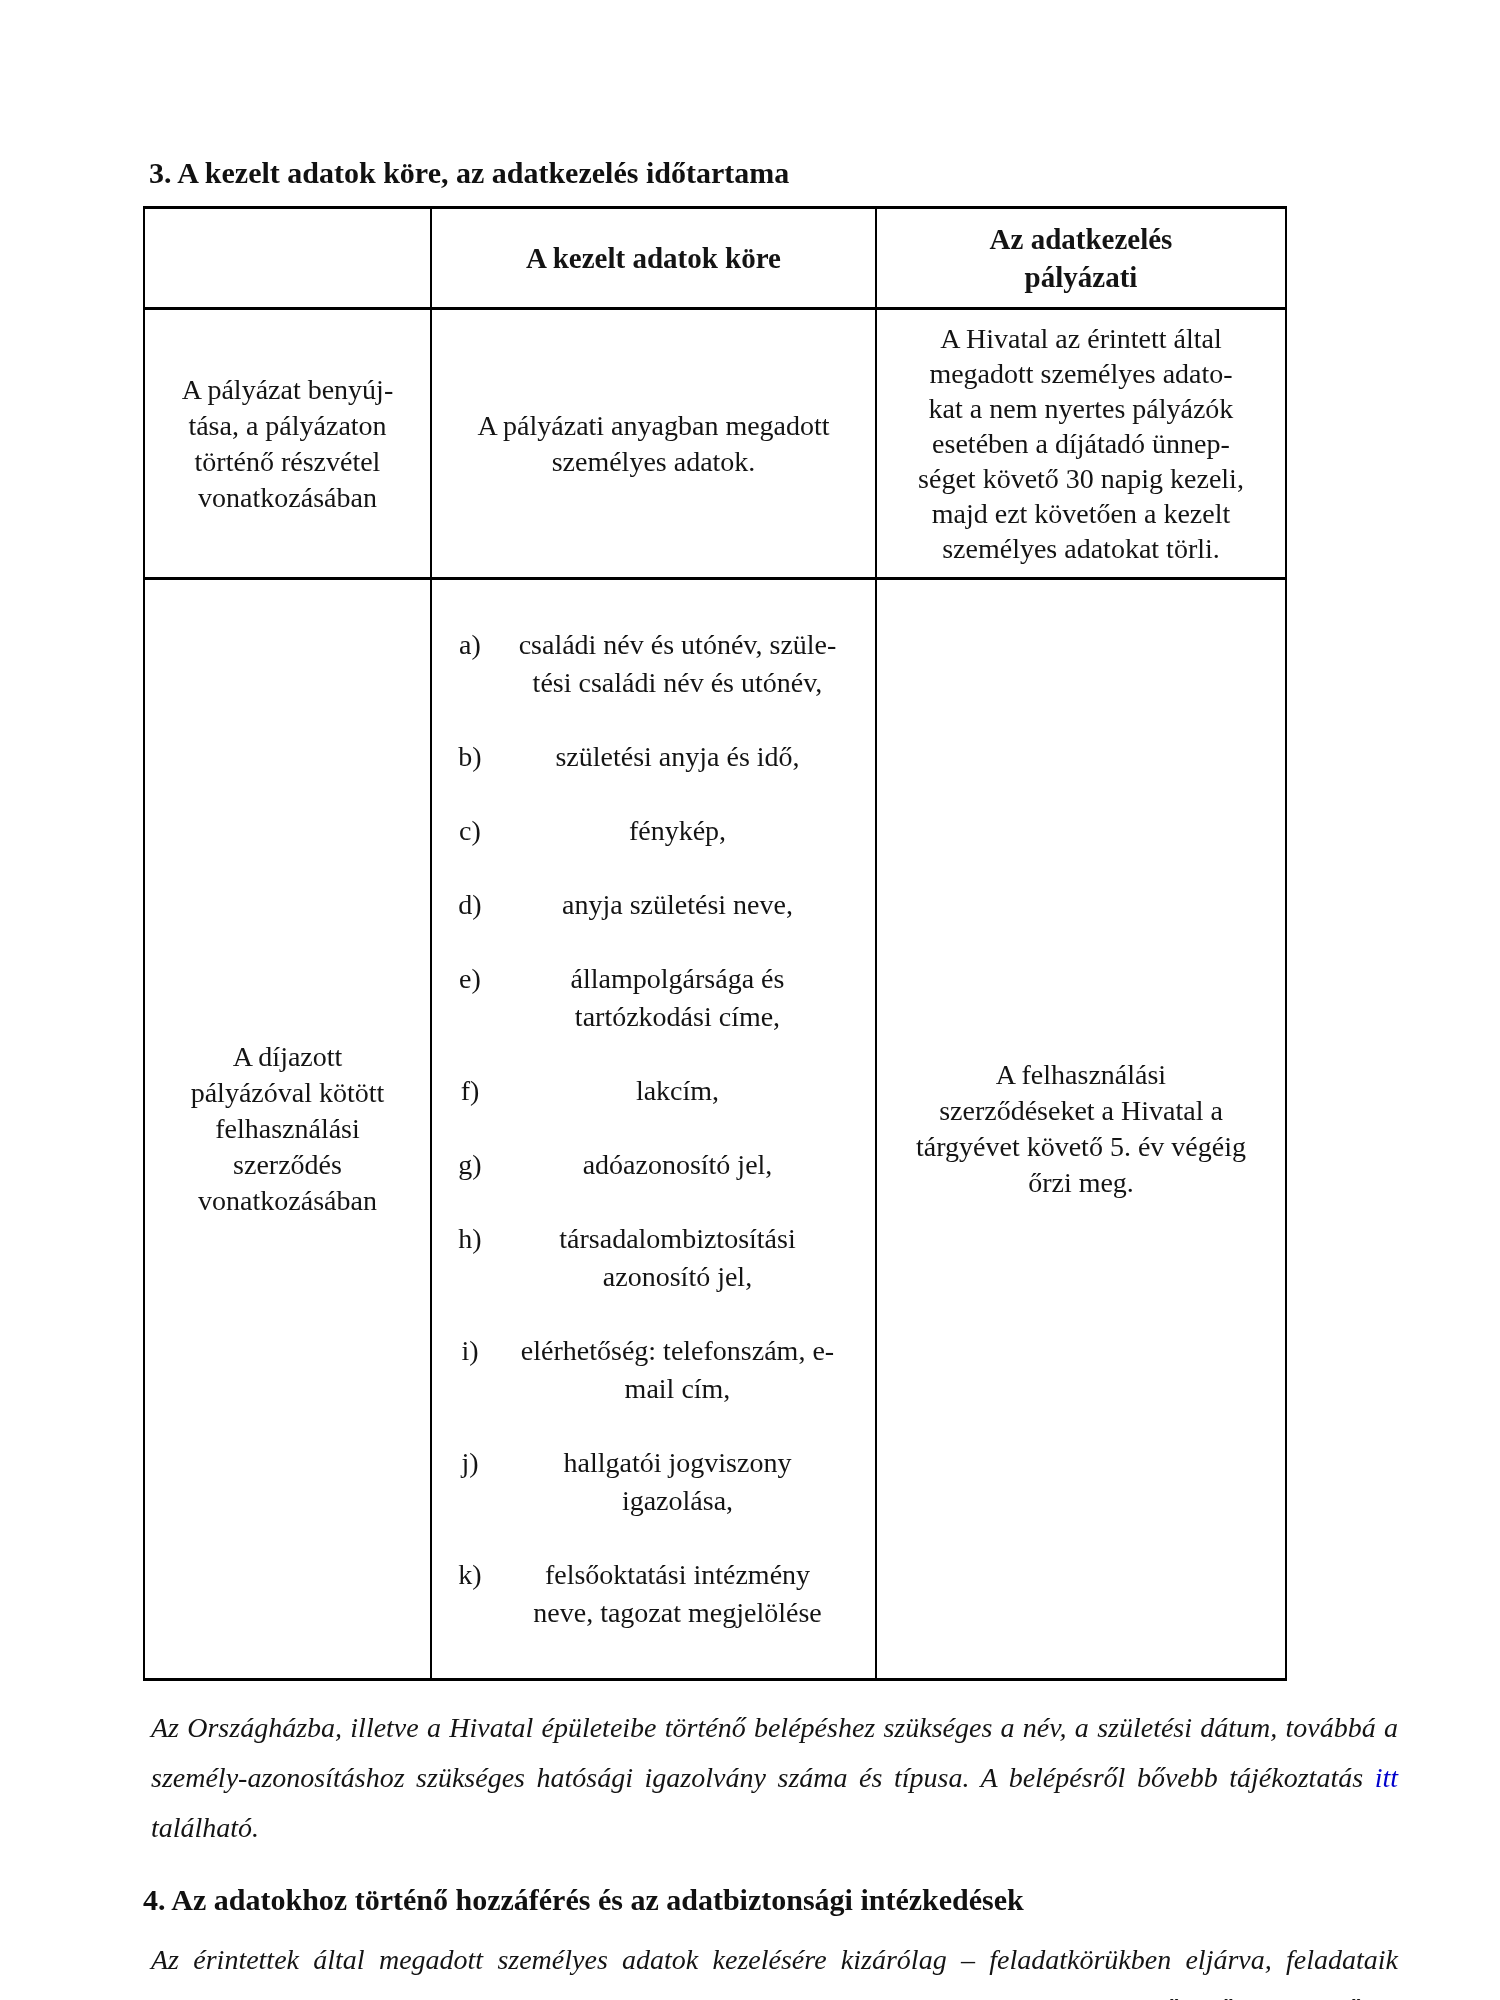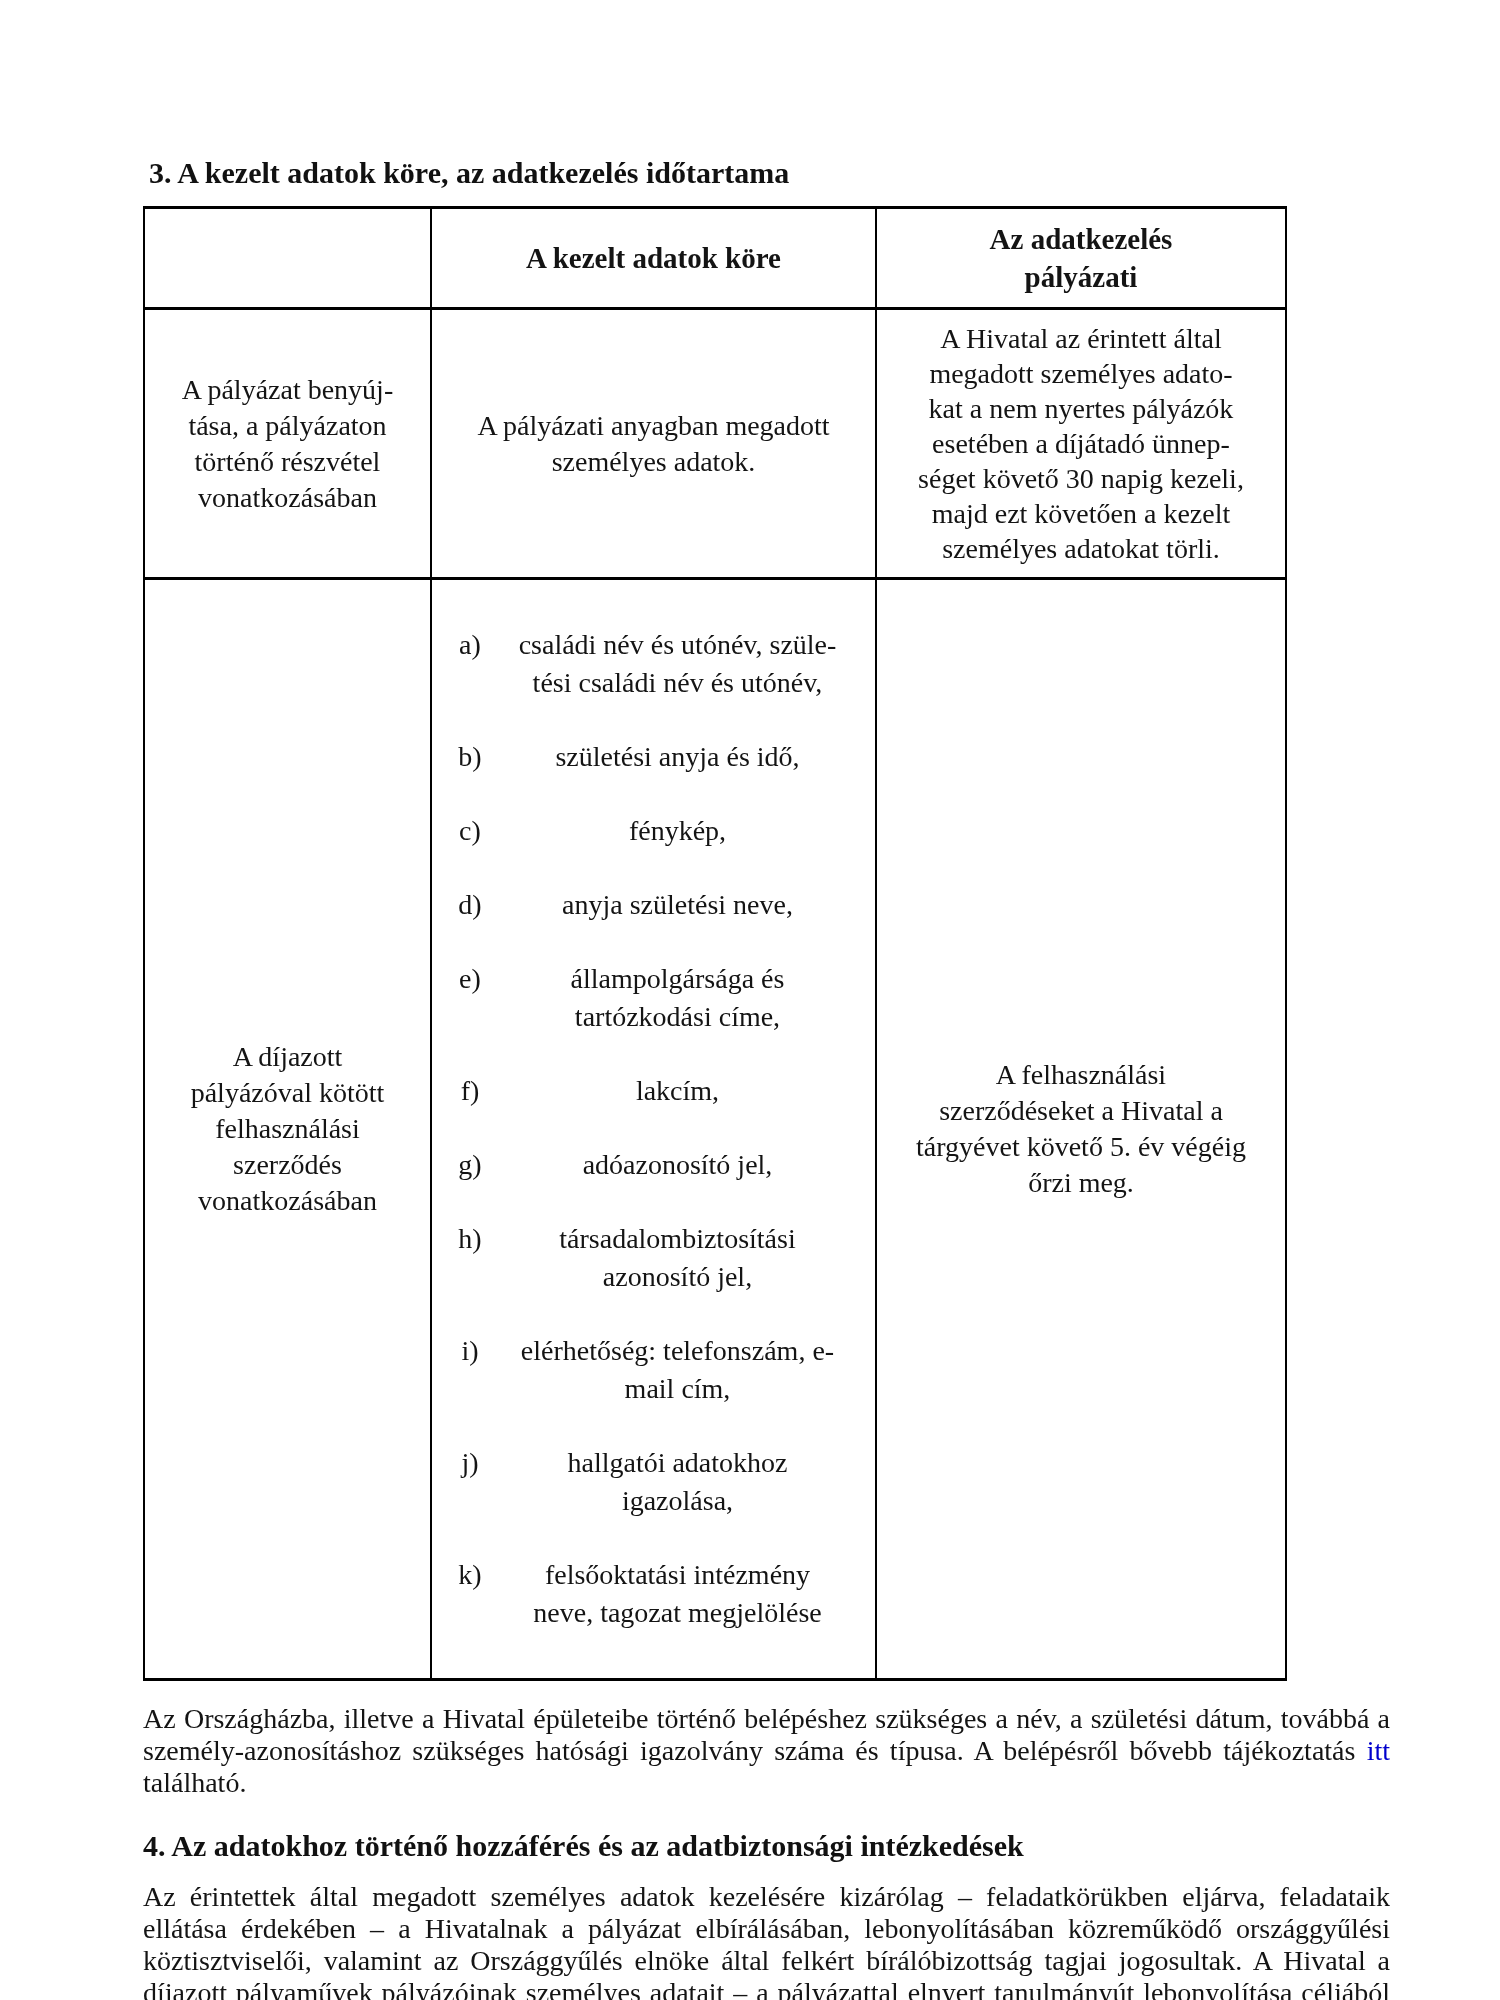--- a/index.html
+++ b/index.html
@@ -51,23 +51,24 @@
     padding:9px 10px 6px 20px;
     white-space:normal;
   }
   .abc-item { display:flex; line-height:38px; }
   .abc-marker { width:48px; flex:0 0 48px; }
   .abc-text { flex:1 1 auto; white-space:pre-line; }
 
   p.body-par {
     width:1247px;
     font-size:28px;
-    line-height:32px;
+    line-height:50px;
     text-align:justify;
-    margin:22px 0 0 0;
+    margin:22px 0 0 8px;
+    font-style:italic;
   }
   .inline-link { text-decoration:none; cursor:pointer; }
 </style>
 </head>
 <body>
 
 <div class="page">
 
   <h2 class="sec-heading">3. A kezelt adatok köre, az adatkezelés időtartama</h2>
 
@@ -112,21 +113,21 @@
         <div class="abc-item"><span class="abc-marker">c)</span><span class="abc-text">fénykép,</span></div>
         <div class="abc-item"><span class="abc-marker">d)</span><span class="abc-text">anyja születési neve,</span></div>
         <div class="abc-item"><span class="abc-marker">e)</span><span class="abc-text">állampolgársága és
 tartózkodási címe,</span></div>
         <div class="abc-item"><span class="abc-marker">f)</span><span class="abc-text">lakcím,</span></div>
         <div class="abc-item"><span class="abc-marker">g)</span><span class="abc-text">adóazonosító jel,</span></div>
         <div class="abc-item"><span class="abc-marker">h)</span><span class="abc-text">társadalombiztosítási
 azonosító jel,</span></div>
         <div class="abc-item"><span class="abc-marker">i)</span><span class="abc-text">elérhetőség: telefonszám, e-
 mail cím,</span></div>
-        <div class="abc-item"><span class="abc-marker">j)</span><span class="abc-text">hallgatói adatokhoz
+        <div class="abc-item"><span class="abc-marker">j)</span><span class="abc-text">hallgatói jogviszony
 igazolása,</span></div>
         <div class="abc-item"><span class="abc-marker">k)</span><span class="abc-text">felsőoktatási intézmény
 neve, tagozat megjelölése</span></div>
       </td>
       <td>A felhasználási
 szerződéseket a Hivatal a
 tárgyévet követő 5. év végéig
 őrzi meg.</td>
     </tr>
   </tbody>

